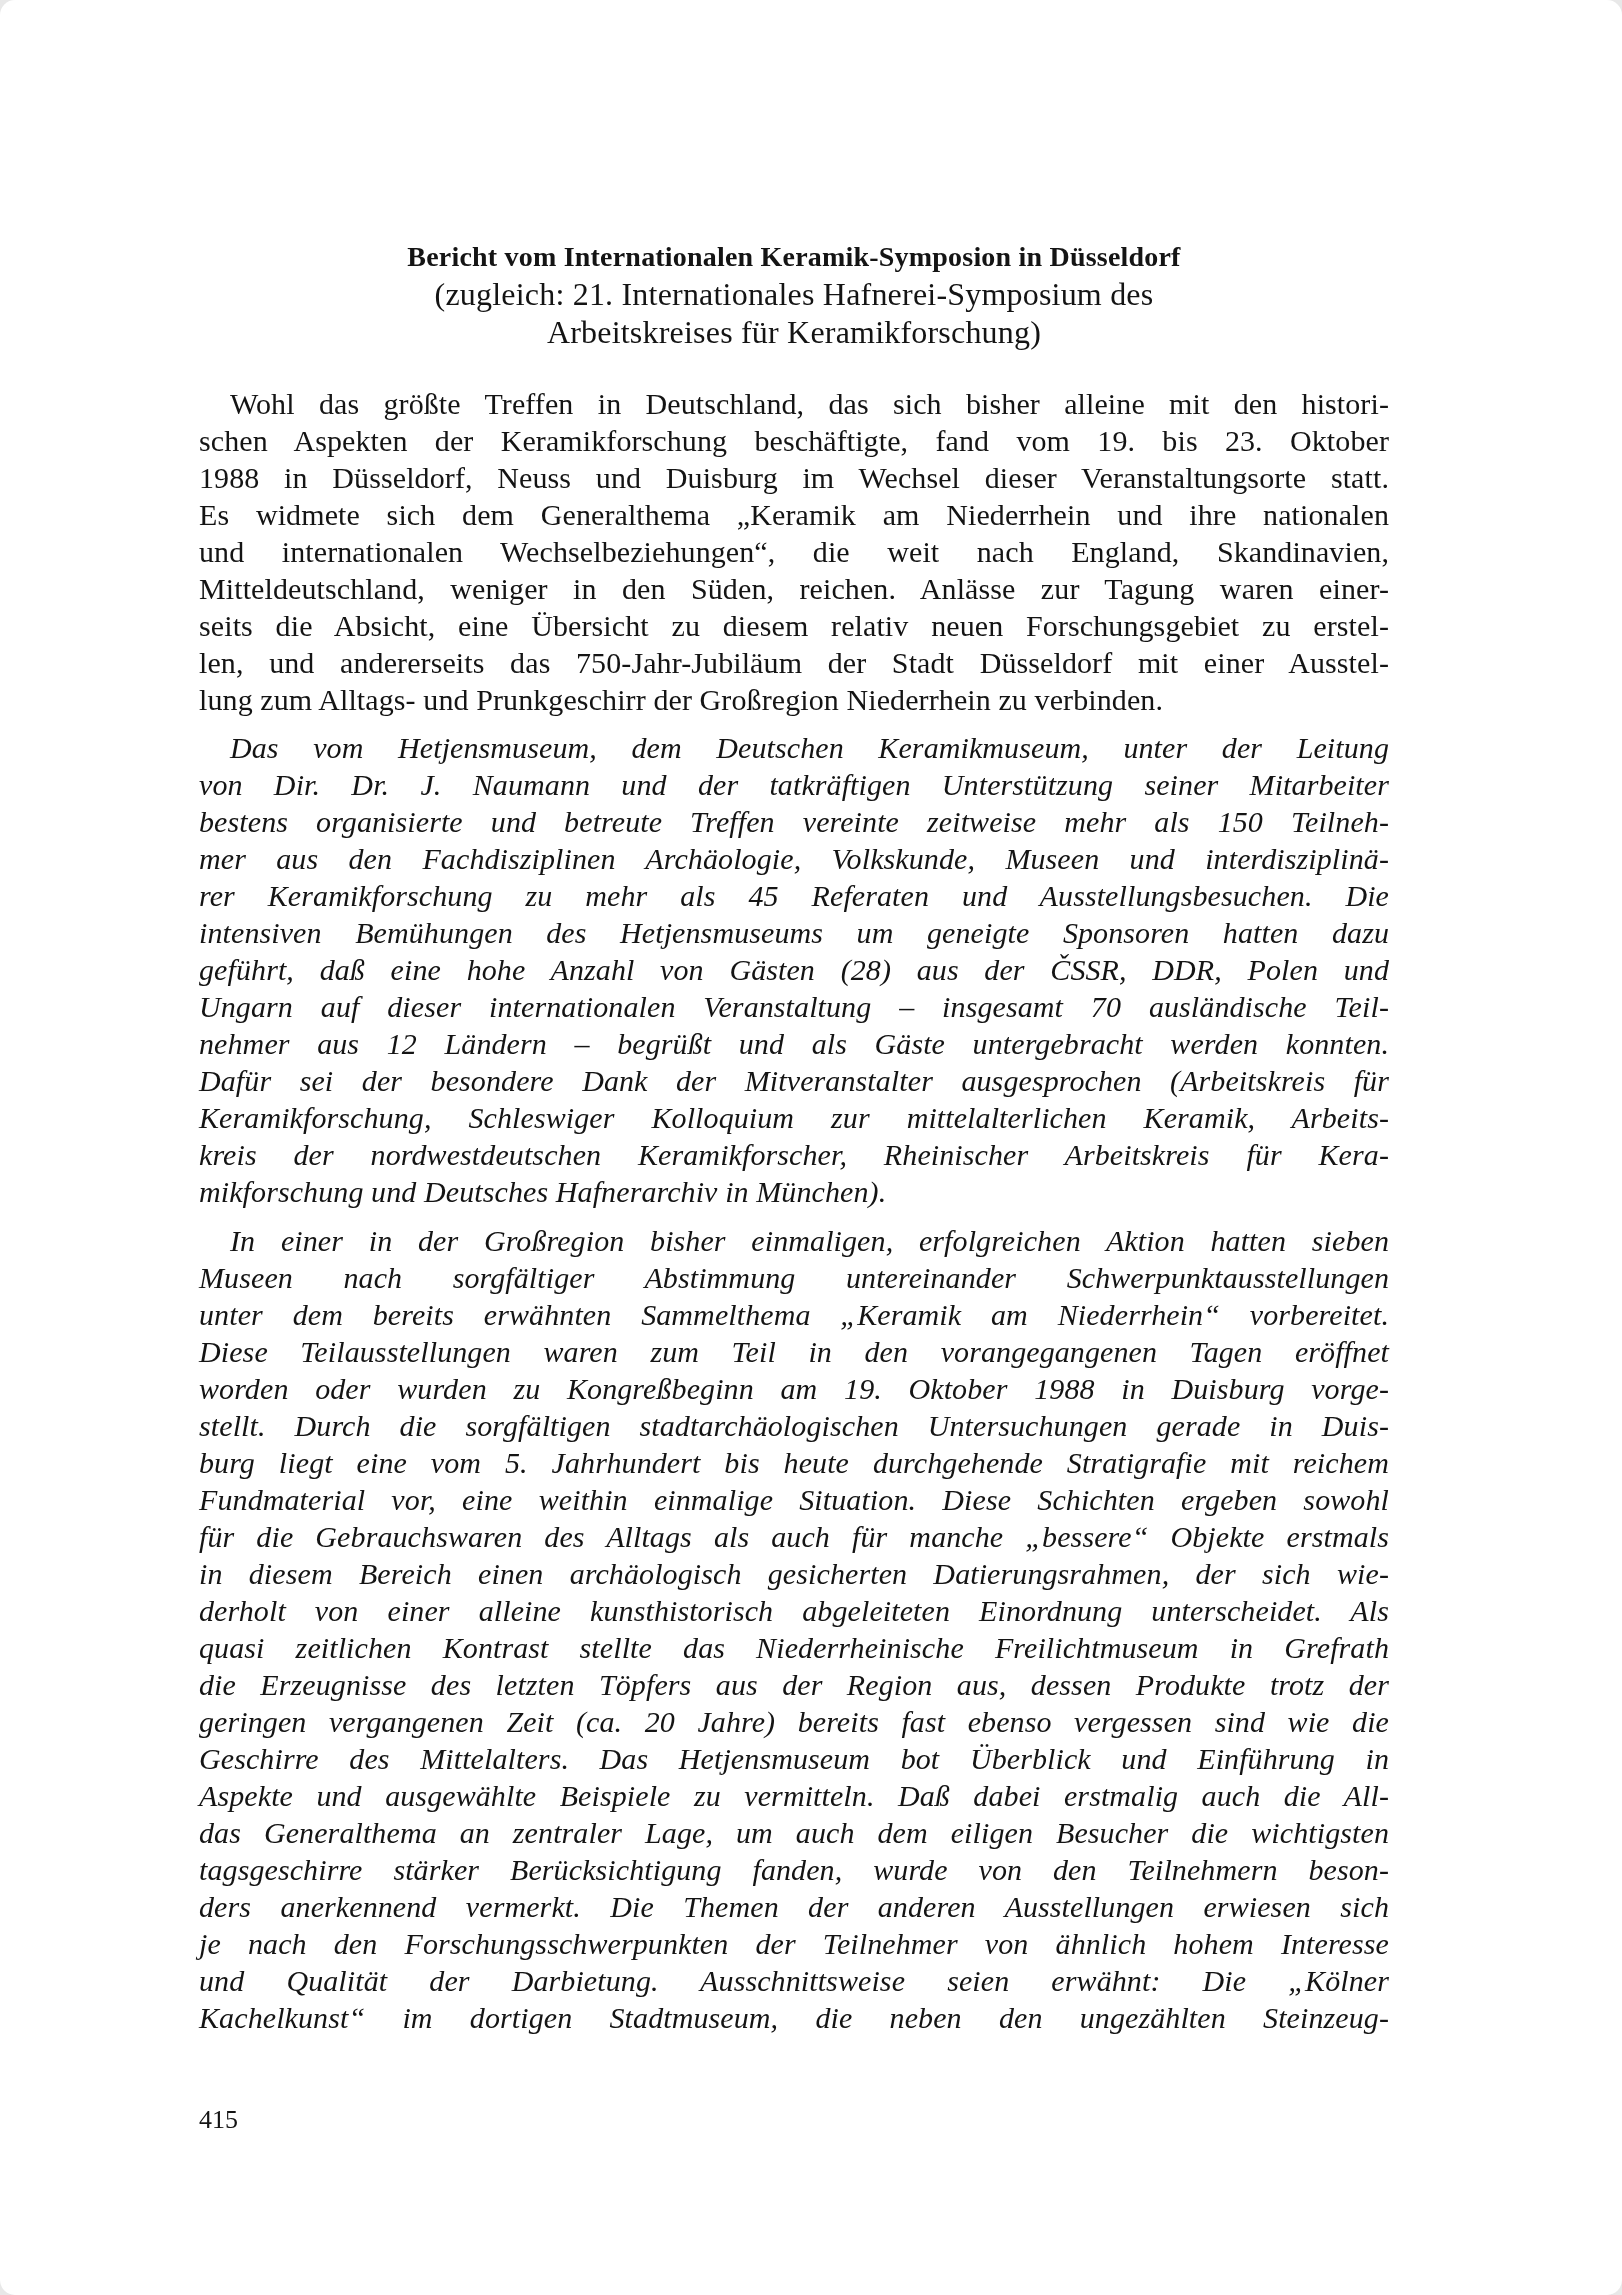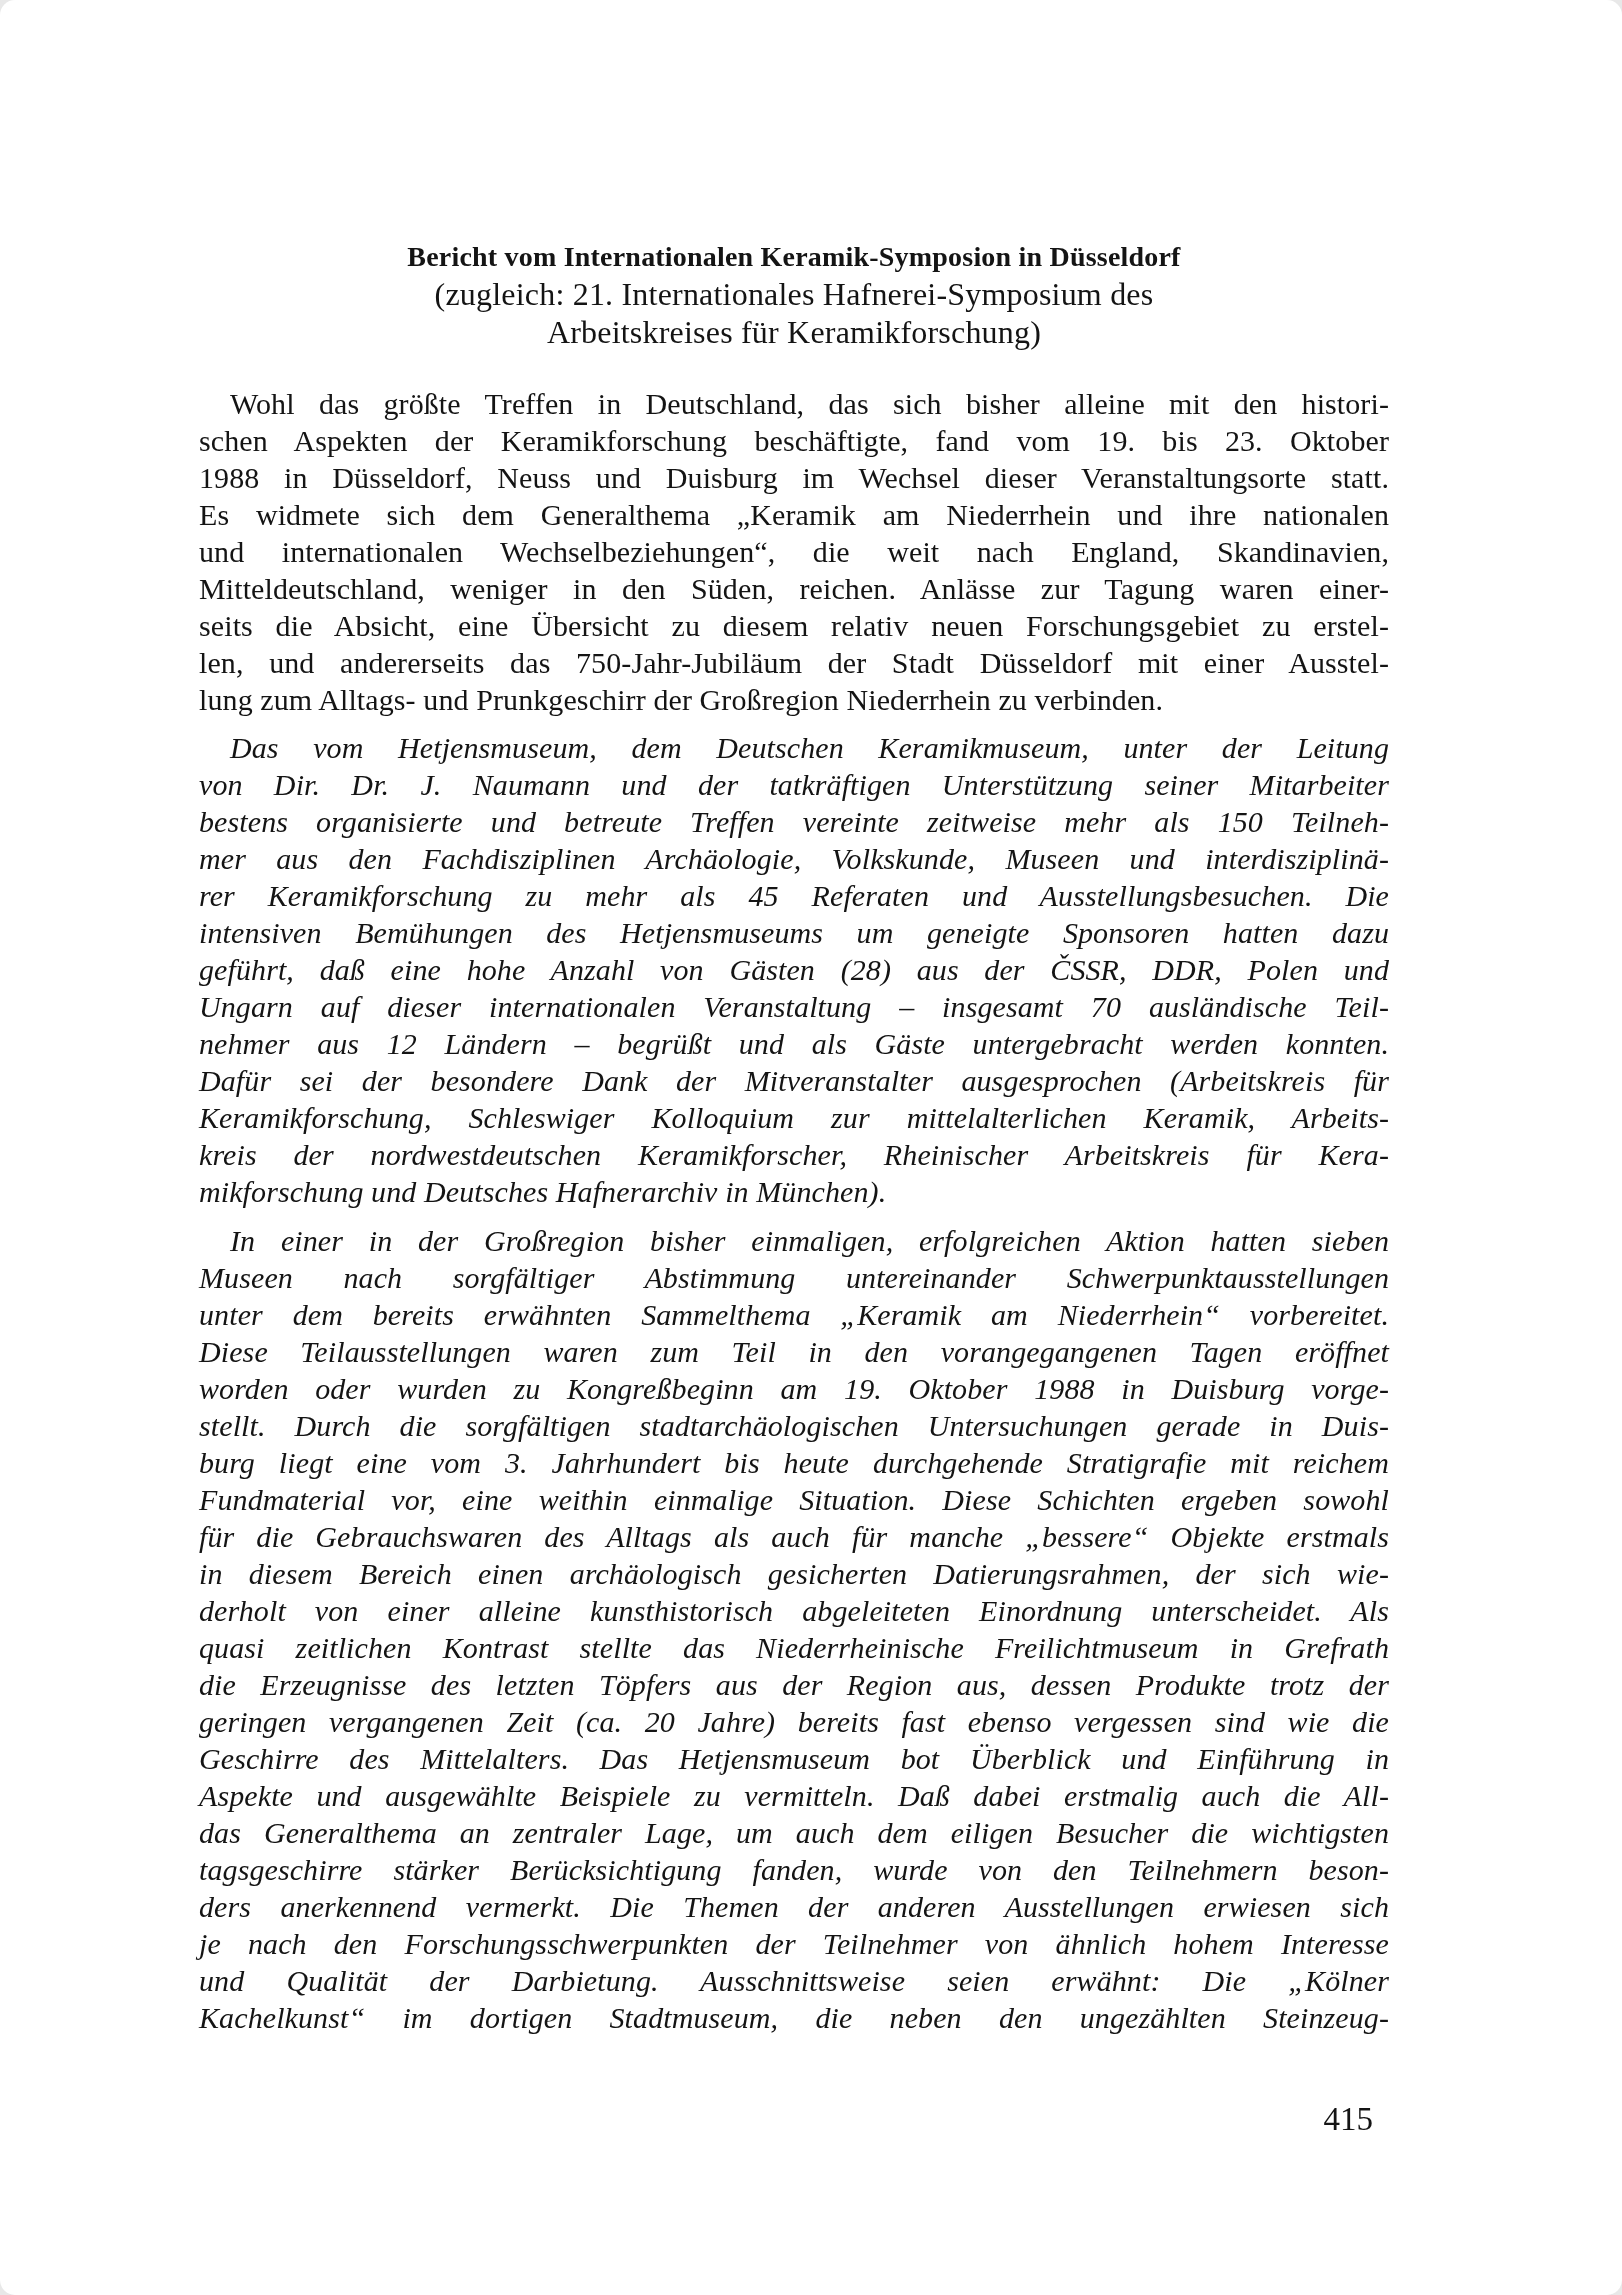--- a/index.html
+++ b/index.html
@@ -57,22 +57,22 @@
     text-indent: 31px;
   }
   .line.no-stretch {
     text-align-last: left;
   }
   .page-number {
     position: absolute;
     left: 199px;
     top: 2101px;
     width: 1174px;
-    text-align: right;
-    font-size: 33px;
+    text-align: left;
+    font-size: 26px;
     line-height: 37px;
   }
 </style>
 </head>
 <body>
 
 <div class="page">
   <div class="content">
     <h1 class="title">Bericht vom Internationalen Keramik-Symposion in Düsseldorf</h1>
     <div>
@@ -106,21 +106,21 @@
           <div class="line">kreis der nordwestdeutschen Keramikforscher, Rheinischer Arbeitskreis für Kera-</div>
           <div class="line no-stretch">mikforschung und Deutsches Hafnerarchiv in München).</div>
         </div>
         <div class="paragraph">
           <div class="line first">In einer in der Großregion bisher einmaligen, erfolgreichen Aktion hatten sieben</div>
           <div class="line">Museen nach sorgfältiger Abstimmung untereinander Schwerpunktausstellungen</div>
           <div class="line">unter dem bereits erwähnten Sammelthema „Keramik am Niederrhein“ vorbereitet.</div>
           <div class="line">Diese Teilausstellungen waren zum Teil in den vorangegangenen Tagen eröffnet</div>
           <div class="line">worden oder wurden zu Kongreßbeginn am 19. Oktober 1988 in Duisburg vorge-</div>
           <div class="line">stellt. Durch die sorgfältigen stadtarchäologischen Untersuchungen gerade in Duis-</div>
-          <div class="line">burg liegt eine vom 3. Jahrhundert bis heute durchgehende Stratigrafie mit reichem</div>
+          <div class="line">burg liegt eine vom 5. Jahrhundert bis heute durchgehende Stratigrafie mit reichem</div>
           <div class="line">Fundmaterial vor, eine weithin einmalige Situation. Diese Schichten ergeben sowohl</div>
           <div class="line">für die Gebrauchswaren des Alltags als auch für manche „bessere“ Objekte erstmals</div>
           <div class="line">in diesem Bereich einen archäologisch gesicherten Datierungsrahmen, der sich wie-</div>
           <div class="line">derholt von einer alleine kunsthistorisch abgeleiteten Einordnung unterscheidet. Als</div>
           <div class="line">quasi zeitlichen Kontrast stellte das Niederrheinische Freilichtmuseum in Grefrath</div>
           <div class="line">die Erzeugnisse des letzten Töpfers aus der Region aus, dessen Produkte trotz der</div>
           <div class="line">geringen vergangenen Zeit (ca. 20 Jahre) bereits fast ebenso vergessen sind wie die</div>
           <div class="line">Geschirre des Mittelalters. Das Hetjensmuseum bot Überblick und Einführung in</div>
           <div class="line">Aspekte und ausgewählte Beispiele zu vermitteln. Daß dabei erstmalig auch die All-</div>
           <div class="line">das Generalthema an zentraler Lage, um auch dem eiligen Besucher die wichtigsten</div>

